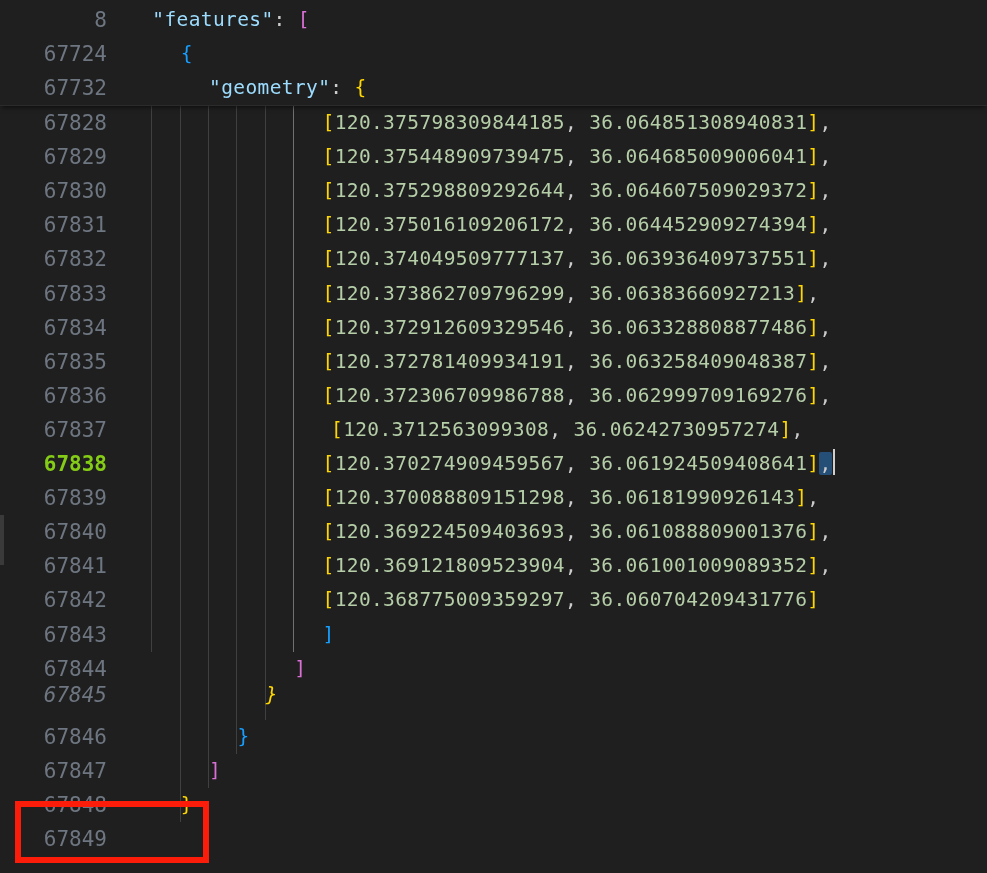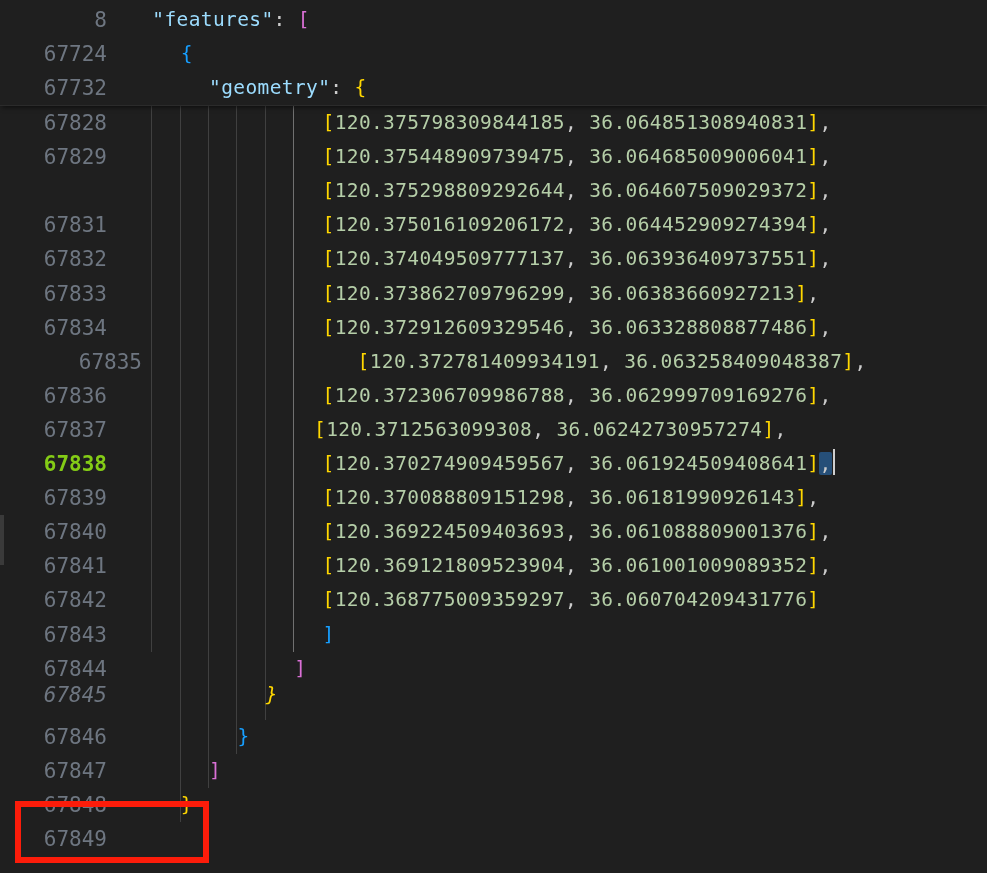--- a/index.html
+++ b/index.html
@@ -141,28 +141,28 @@
       <div class="guide" style="left: 180px; top: 106px; height: 716.1px;"></div>
       <div class="guide" style="left: 208px; top: 106px; height: 682px;"></div>
       <div class="guide" style="left: 236px; top: 106px; height: 647.9px;"></div>
       <div class="guide" style="left: 265px; top: 106px; height: 613.8px;"></div>
       <div class="guide active" style="left: 293px; top: 106px; height: 545.6px;"></div>
     </div>
 
   <div id="codebody">
       <div class="row" style="position: absolute; left: 0px; top: 106px; width: 987px;"><div class="ln">67828</div><div class="code" style="left: 322.52px;"><span class="t-b1">[</span><span class="t-num">120.375798309844185</span><span class="t-comma">, </span><span class="t-num">36.064851308940831</span><span class="t-b1">]</span><span class="t-comma">,</span></div></div>
       <div class="row" style="position: absolute; left: 0px; top: 140.1px; width: 987px;"><div class="ln">67829</div><div class="code" style="left: 322.52px;"><span class="t-b1">[</span><span class="t-num">120.375448909739475</span><span class="t-comma">, </span><span class="t-num">36.064685009006041</span><span class="t-b1">]</span><span class="t-comma">,</span></div></div>
-      <div class="row" style="position: absolute; left: 0px; top: 174.2px; width: 987px;"><div class="code" style="left: 322.52px;"><span class="t-b1">[</span><span class="t-num">120.375298809292644</span><span class="t-comma">, </span><span class="t-num">36.064607509029372</span><span class="t-b1">]</span><span class="t-comma">,</span></div></div>
+      <div class="row" style="position: absolute; left: 0px; top: 174.2px; width: 987px;"><div class="ln">67830</div><div class="code" style="left: 322.52px;"><span class="t-b1">[</span><span class="t-num">120.375298809292644</span><span class="t-comma">, </span><span class="t-num">36.064607509029372</span><span class="t-b1">]</span><span class="t-comma">,</span></div></div>
       <div class="row" style="position: absolute; left: 0px; top: 208.3px; width: 987px;"><div class="ln">67831</div><div class="code" style="left: 322.52px;"><span class="t-b1">[</span><span class="t-num">120.375016109206172</span><span class="t-comma">, </span><span class="t-num">36.064452909274394</span><span class="t-b1">]</span><span class="t-comma">,</span></div></div>
       <div class="row" style="position: absolute; left: 0px; top: 242.4px; width: 987px;"><div class="ln">67832</div><div class="code" style="left: 322.52px;"><span class="t-b1">[</span><span class="t-num">120.374049509777137</span><span class="t-comma">, </span><span class="t-num">36.063936409737551</span><span class="t-b1">]</span><span class="t-comma">,</span></div></div>
       <div class="row" style="position: absolute; left: 0px; top: 276.5px; width: 987px;"><div class="ln">67833</div><div class="code" style="left: 322.52px;"><span class="t-b1">[</span><span class="t-num">120.373862709796299</span><span class="t-comma">, </span><span class="t-num">36.06383660927213</span><span class="t-b1">]</span><span class="t-comma">,</span></div></div>
       <div class="row" style="position: absolute; left: 0px; top: 310.6px; width: 987px;"><div class="ln">67834</div><div class="code" style="left: 322.52px;"><span class="t-b1">[</span><span class="t-num">120.372912609329546</span><span class="t-comma">, </span><span class="t-num">36.063328808877486</span><span class="t-b1">]</span><span class="t-comma">,</span></div></div>
-      <div class="row" style="position: absolute; left: 0px; top: 344.7px; width: 783px; margin-left: 35px;"><div class="ln">67835</div><div class="code" style="left: 322.52px;"><span class="t-b1">[</span><span class="t-num">120.372781409934191</span><span class="t-comma">, </span><span class="t-num">36.063258409048387</span><span class="t-b1">]</span><span class="t-comma">,</span></div></div>
+      <div class="row" style="position: absolute; left: 0px; top: 344.7px; width: 783px;"><div class="ln">67835</div><div class="code" style="left: 322.52px;"><span class="t-b1">[</span><span class="t-num">120.372781409934191</span><span class="t-comma">, </span><span class="t-num">36.063258409048387</span><span class="t-b1">]</span><span class="t-comma">,</span></div></div>
       <div class="row" style="position: absolute; left: 0px; top: 378.8px; width: 987px;"><div class="ln">67836</div><div class="code" style="left: 322.52px;"><span class="t-b1">[</span><span class="t-num">120.372306709986788</span><span class="t-comma">, </span><span class="t-num">36.062999709169276</span><span class="t-b1">]</span><span class="t-comma">,</span></div></div>
-      <div class="row" style="position: absolute; left: 0px; top: 412.9px; width: 987px;"><div class="ln">67837</div><div class="code" style="left: 314px;"><span class="t-b1">[</span><span class="t-num">120.3712563099308</span><span class="t-comma">, </span><span class="t-num">36.06242730957274</span><span class="t-b1">]</span><span class="t-comma">,</span></div></div>
+      <div class="row" style="position: absolute; left: 0px; top: 412.9px; width: 987px;"><div class="ln">67837</div><div class="code" style="left: 331px;"><span class="t-b1">[</span><span class="t-num">120.3712563099308</span><span class="t-comma">, </span><span class="t-num">36.06242730957274</span><span class="t-b1">]</span><span class="t-comma">,</span></div></div>
       <div class="row" style="position: absolute; left: 0px; top: 447px; width: 987px;"><div class="ln active">67838</div><div class="code" style="left: 322.52px;"><span class="t-b1">[</span><span class="t-num">120.370274909459567</span><span class="t-comma">, </span><span class="t-num">36.061924509408641</span><span class="t-b1">]</span><span class="t-comma sel">,</span><span class="caret"></span></div></div>
       <div class="row" style="position: absolute; left: 0px; top: 481.1px; width: 987px;"><div class="ln">67839</div><div class="code" style="left: 322.52px;"><span class="t-b1">[</span><span class="t-num">120.370088809151298</span><span class="t-comma">, </span><span class="t-num">36.06181990926143</span><span class="t-b1">]</span><span class="t-comma">,</span></div></div>
       <div class="row" style="position: absolute; left: 0px; top: 515.2px; width: 987px;"><div class="ln">67840</div><div class="code" style="left: 322.52px;"><span class="t-b1">[</span><span class="t-num">120.369224509403693</span><span class="t-comma">, </span><span class="t-num">36.061088809001376</span><span class="t-b1">]</span><span class="t-comma">,</span></div></div>
       <div class="row" style="position: absolute; left: 0px; top: 549.3px; width: 987px;"><div class="ln">67841</div><div class="code" style="left: 322.52px;"><span class="t-b1">[</span><span class="t-num">120.369121809523904</span><span class="t-comma">, </span><span class="t-num">36.061001009089352</span><span class="t-b1">]</span><span class="t-comma">,</span></div></div>
       <div class="row" style="position: absolute; left: 0px; top: 583.4px; width: 987px;"><div class="ln">67842</div><div class="code" style="left: 322.52px;"><span class="t-b1">[</span><span class="t-num">120.368775009359297</span><span class="t-comma">, </span><span class="t-num">36.060704209431776</span><span class="t-b1">]</span></div></div>
       <div class="row" style="position: absolute; left: 0px; top: 617.5px; width: 826px;"><div class="ln">67843</div><div class="code" style="left: 322.52px;"><span style="color: rgb(23, 159, 255);">]</span></div></div>
       <div class="row" style="position: absolute; left: 0px; top: 651.6px; width: 987px;"><div class="ln">67844</div><div class="code" style="left: 294.16px;"><span style="color: rgb(218, 112, 214);">]</span></div></div>
       <div class="row" style="position: absolute; left: 0px; top: 678px; width: 930px; font-style: italic;"><div class="ln">67845</div><div class="code" style="left: 265.8px;"><span style="color: rgb(255, 215, 0);">}</span></div></div>
       <div class="row" style="position: absolute; left: 0px; top: 719.8px; width: 966px;"><div class="ln">67846</div><div class="code" style="left: 237.44px;"><span style="color: rgb(23, 159, 255);">}</span></div></div>
       <div class="row" style="position: absolute; left: 0px; top: 753.9px; width: 987px;"><div class="ln">67847</div><div class="code" style="left: 209.08px;"><span style="color: rgb(218, 112, 214);">]</span></div></div>

